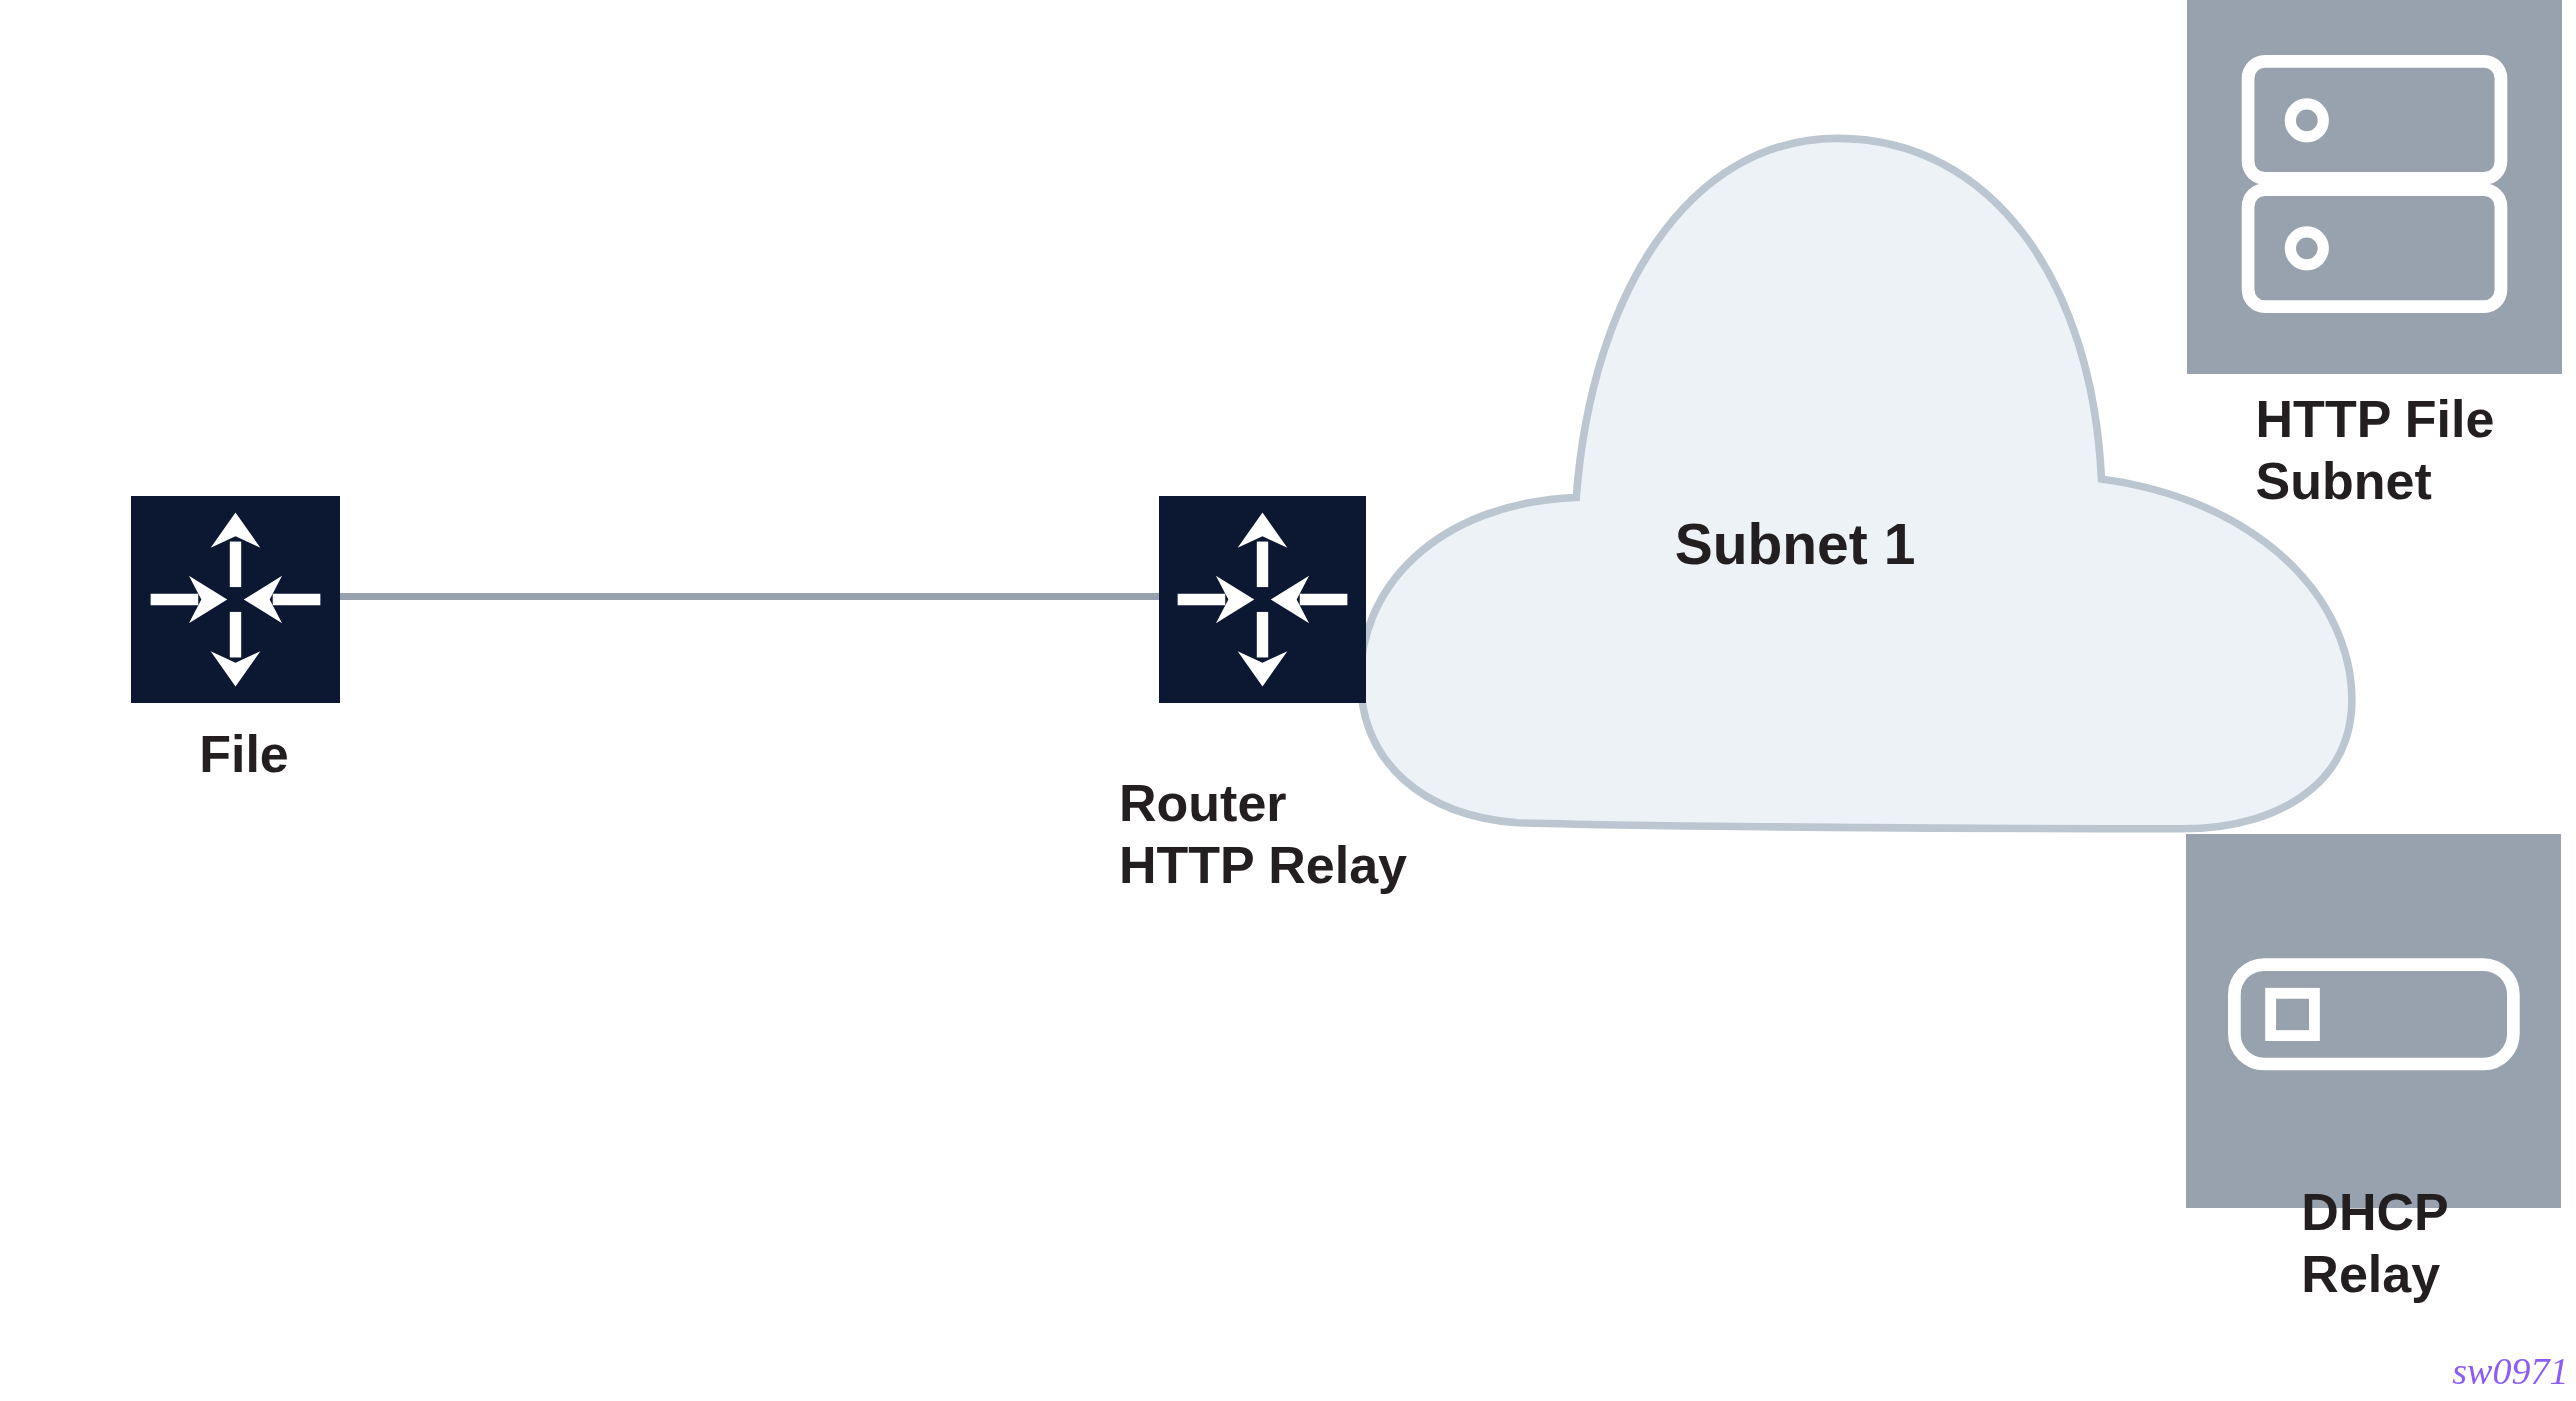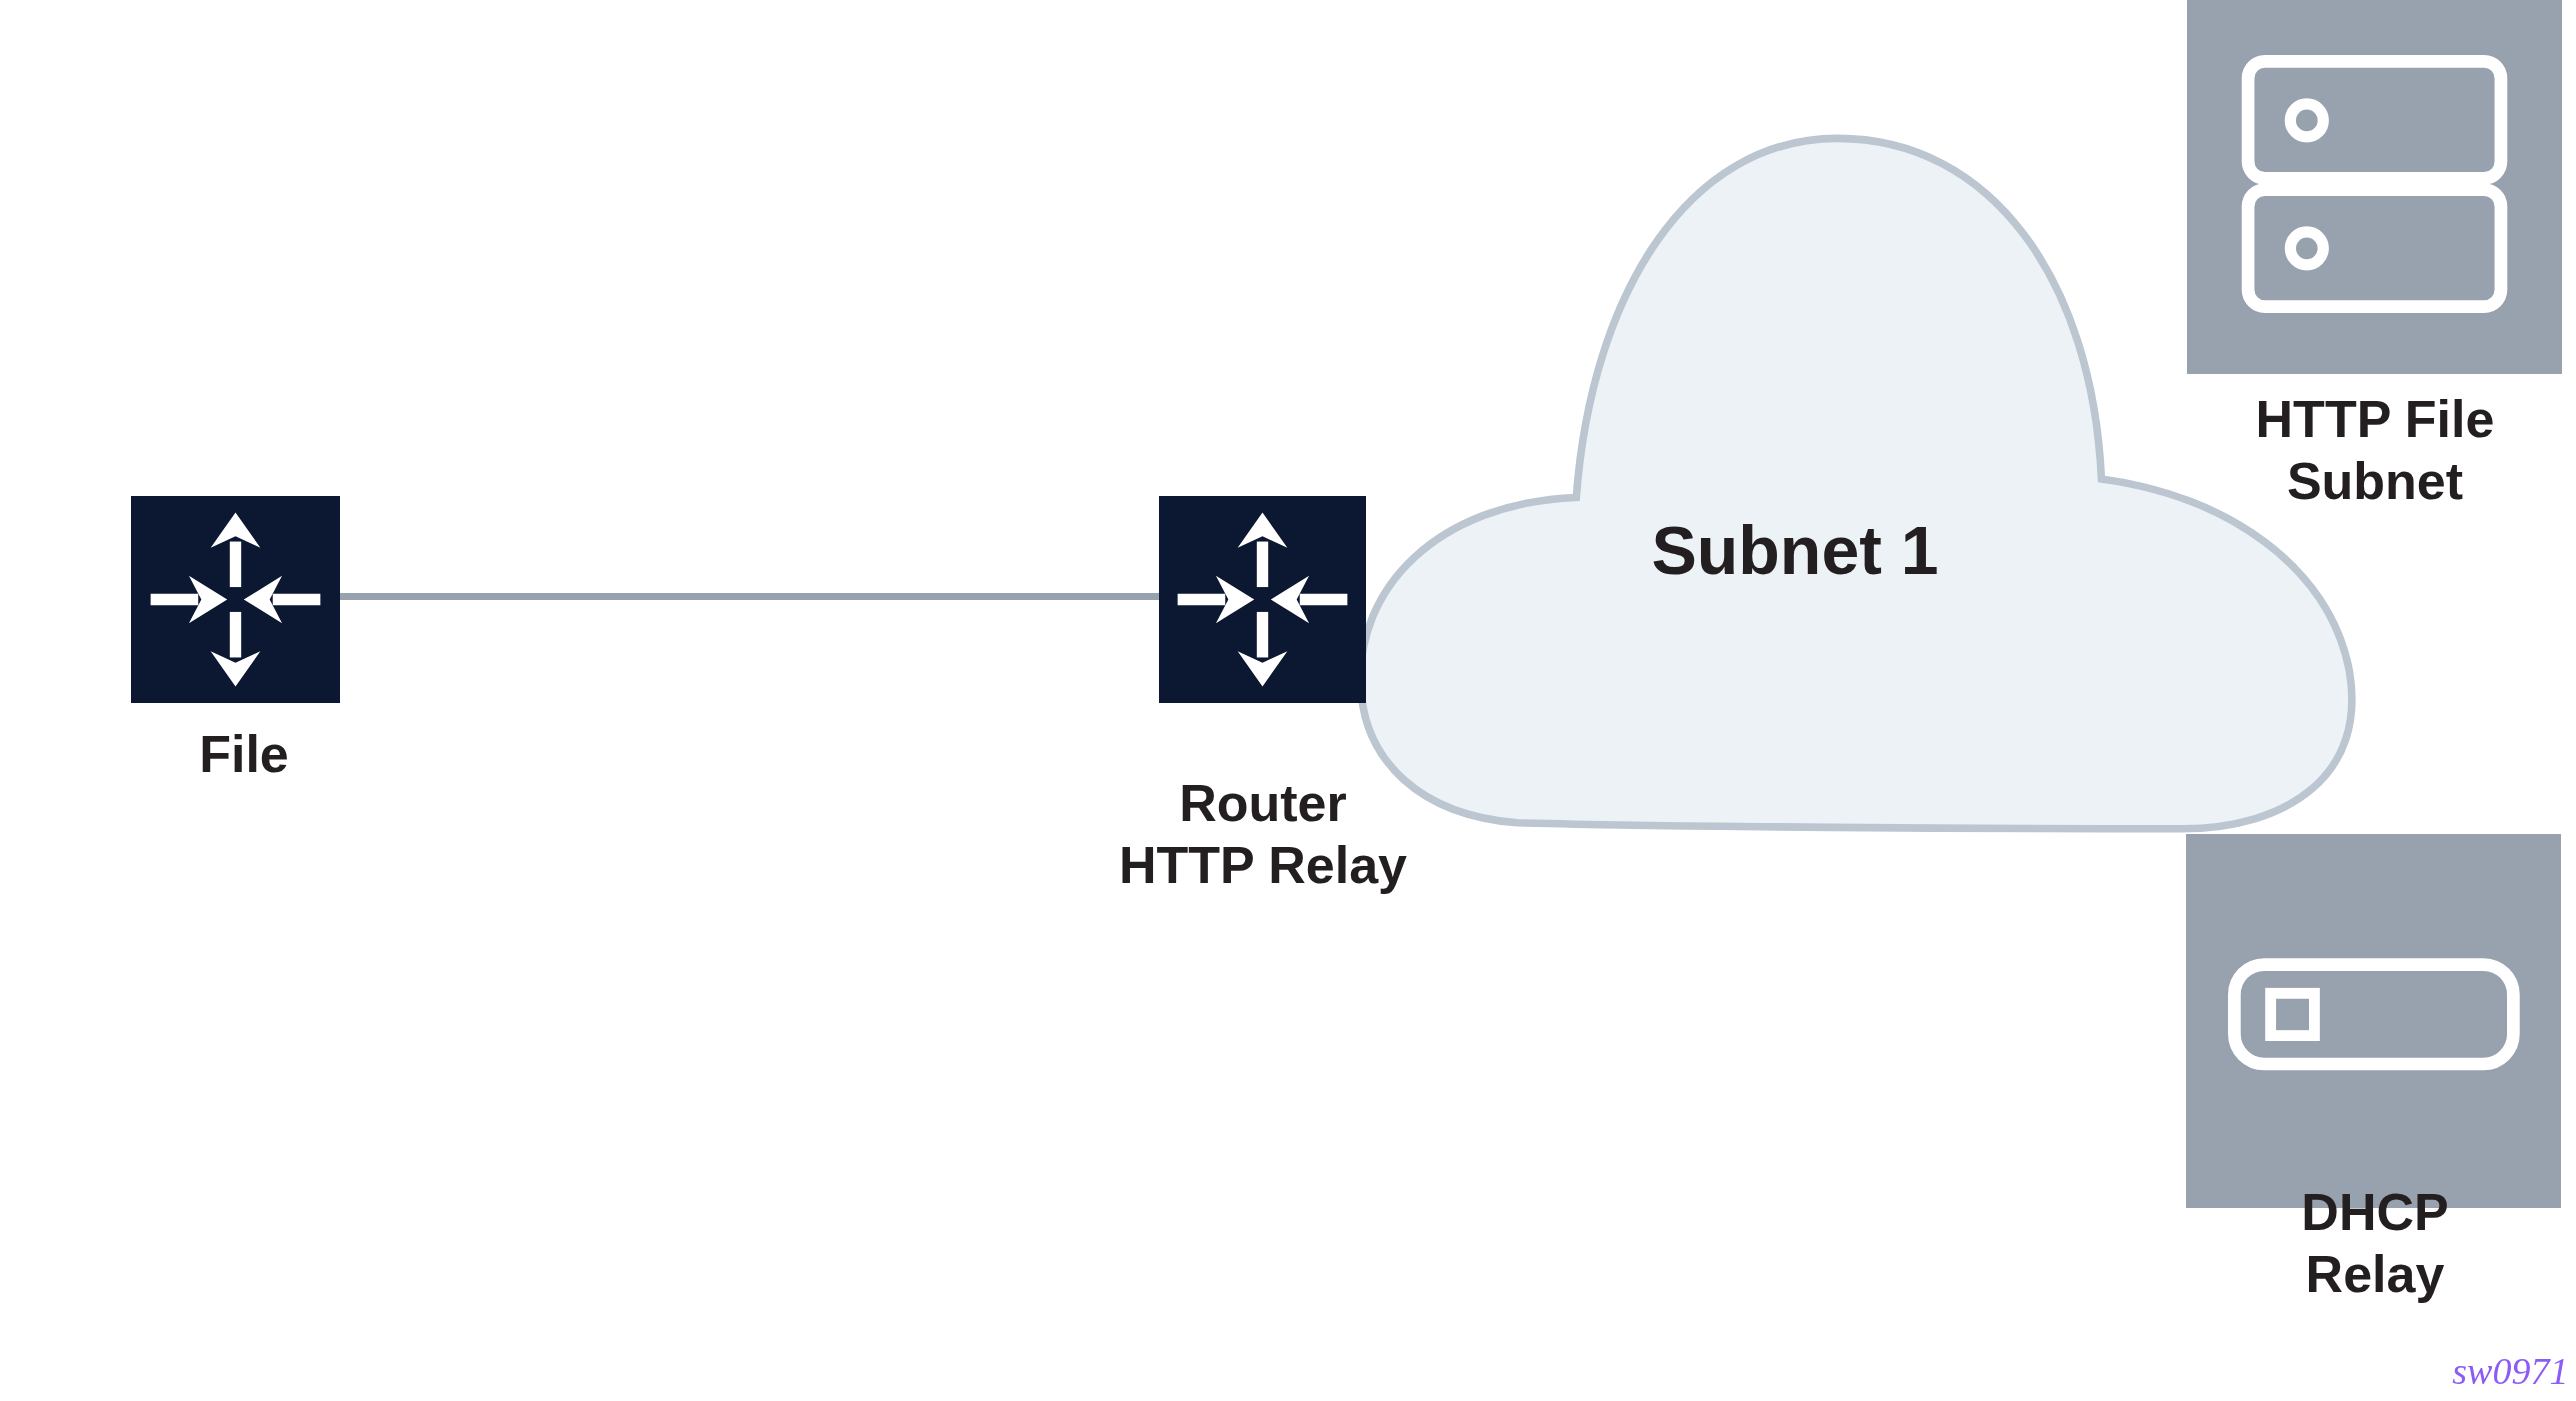--- a/index.html
+++ b/index.html
@@ -21,34 +21,33 @@
     background:var(--server_fill,#98a2ae);
   }
   .server-box svg{display:block;width:100%;height:100%;}
   .link-line{
     position:absolute;
     background:var(--link,#98a2ae);
   }
   .lbl{
     position:absolute;
     transform:translateX(-50%);
-    text-align:center;
     color:var(--label,#231f20);
     font-weight:bold;
     font-size:52px;
     line-height:1.2;
     white-space:nowrap;
   }
   .lbl span{display:block;}
   .subnet-lbl{
     position:absolute;
     transform:translateX(-50%);
     color:var(--label,#231f20);
     font-weight:bold;
-    font-size:68px;
+    font-size:57px;
     white-space:nowrap;
   }
   .watermark{
     position:absolute;
     right:7.6px;top:1349px;
     font-family:"Liberation Serif", serif;
     font-style:italic;
     font-size:38px;
     color:#8b5cf6;
     text-align:right;

